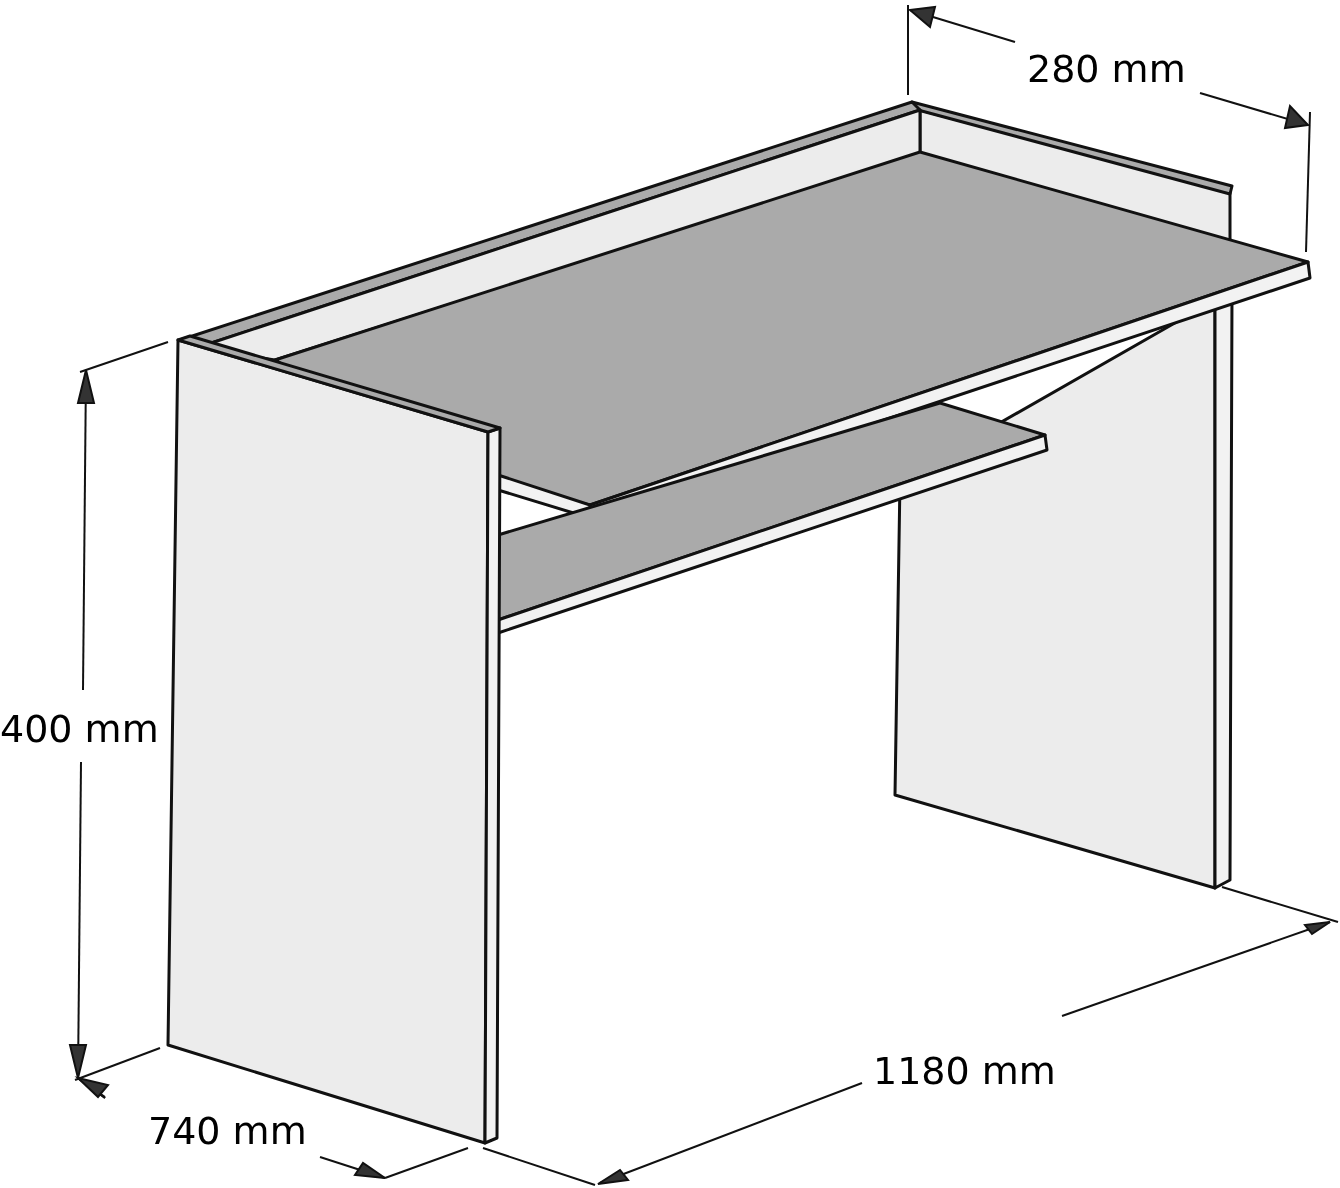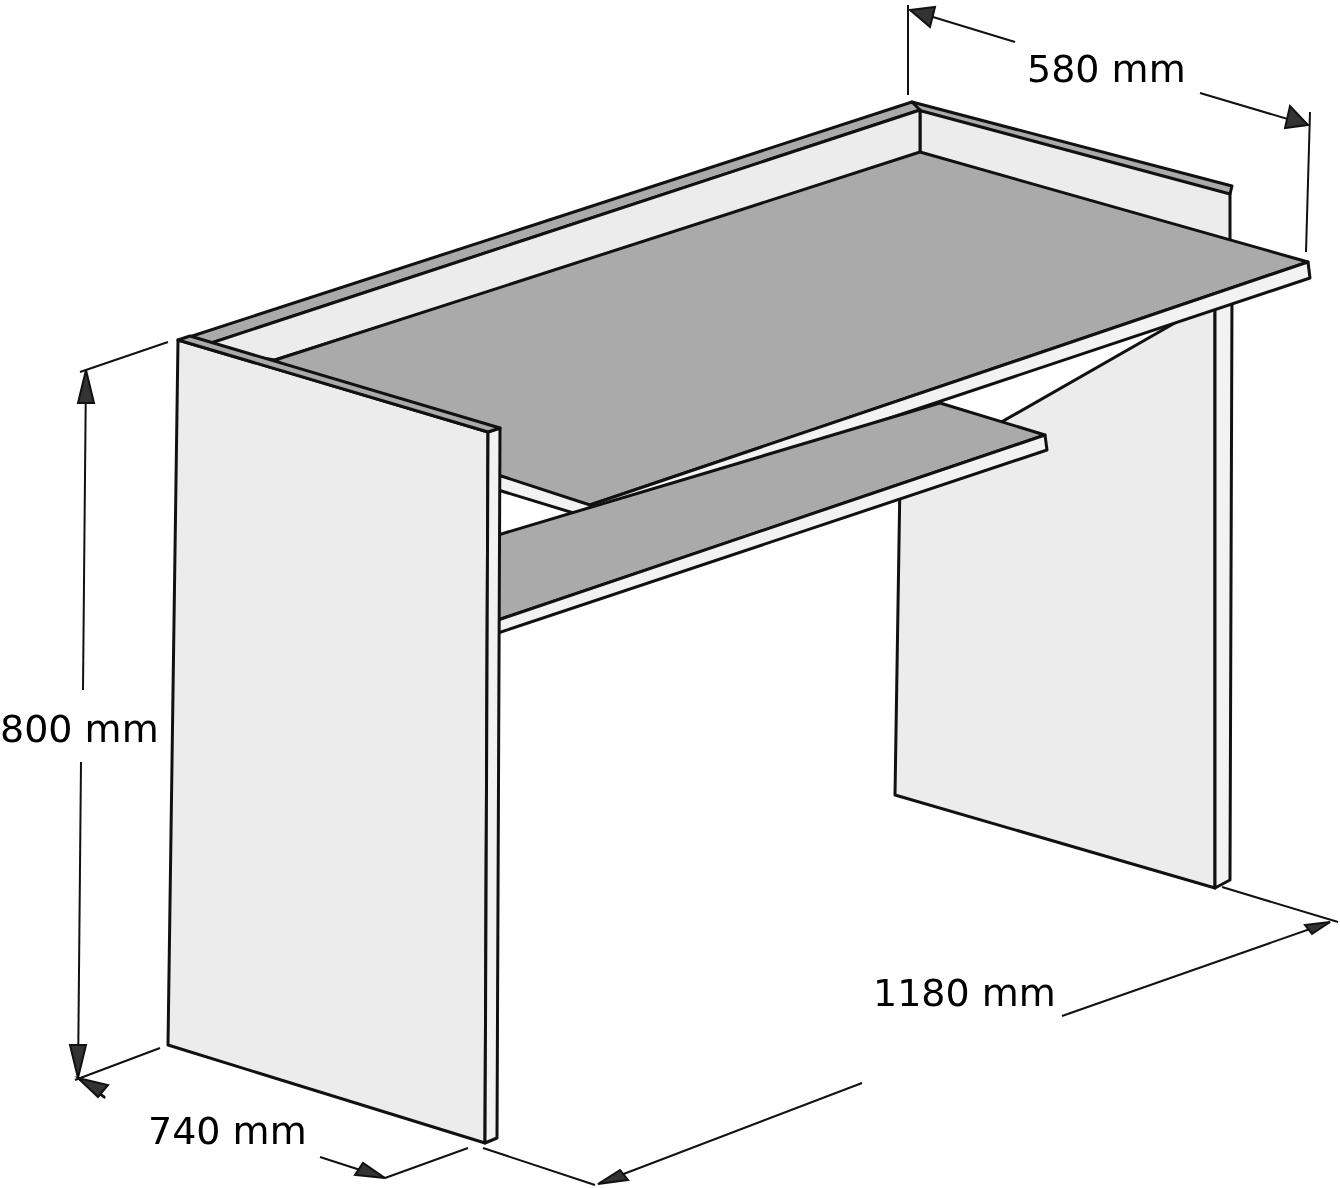--- a/index.html
+++ b/index.html
@@ -60,16 +60,16 @@
 
     <line x1="483" y1="1148" x2="595" y2="1185"></line>
     <line x1="1222" y1="887" x2="1338" y2="922"></line>
     <line x1="600" y1="1183" x2="862" y2="1083"></line>
     <line x1="1062" y1="1016" x2="1330" y2="922"></line>
     <polygon points="598,1184 620,1170 628,1180"></polygon>
     <polygon points="1330,922 1305,925 1312,934"></polygon>
   </g>
 </svg>
 
-<div class="dim-label" style="left:1027px; top:50px;">580 mm</div>
-<div class="dim-label" style="left:0px; top:710px;">800 mm</div>
+<div class="dim-label" style="left:1027px; top:50px;">280 mm</div>
+<div class="dim-label" style="left:0px; top:710px;">400 mm</div>
 <div class="dim-label" style="left:148px; top:1112px;">740 mm</div>
-<div class="dim-label" style="left:873px; top:974px;">1180 mm</div>
+<div class="dim-label" style="left:873px; top:1052px;">1180 mm</div>
 
 </body></html>

